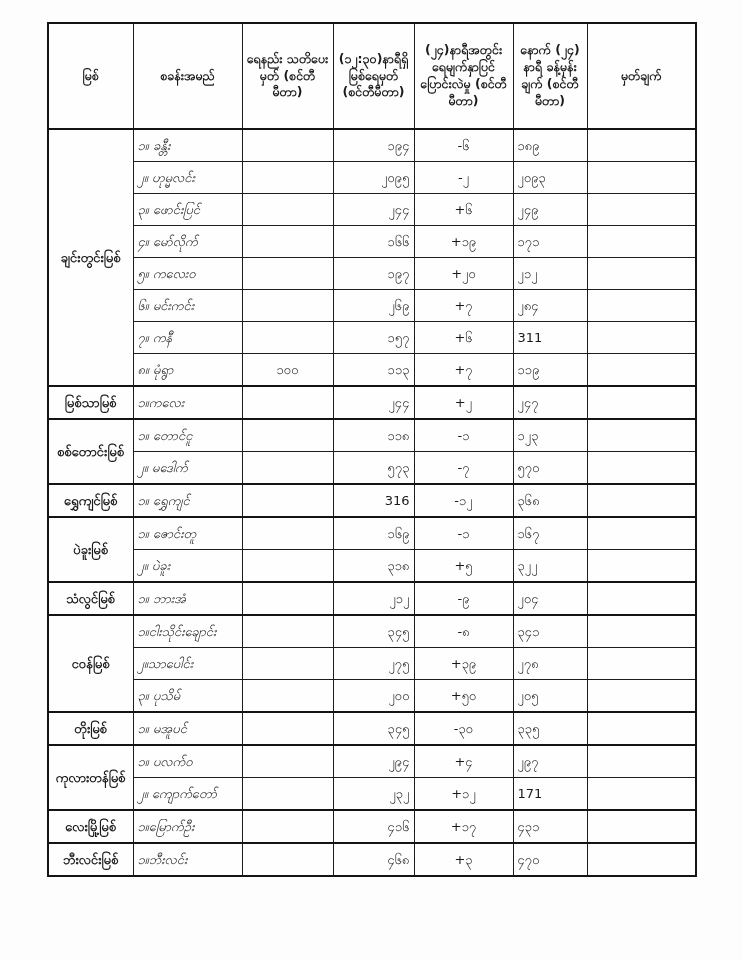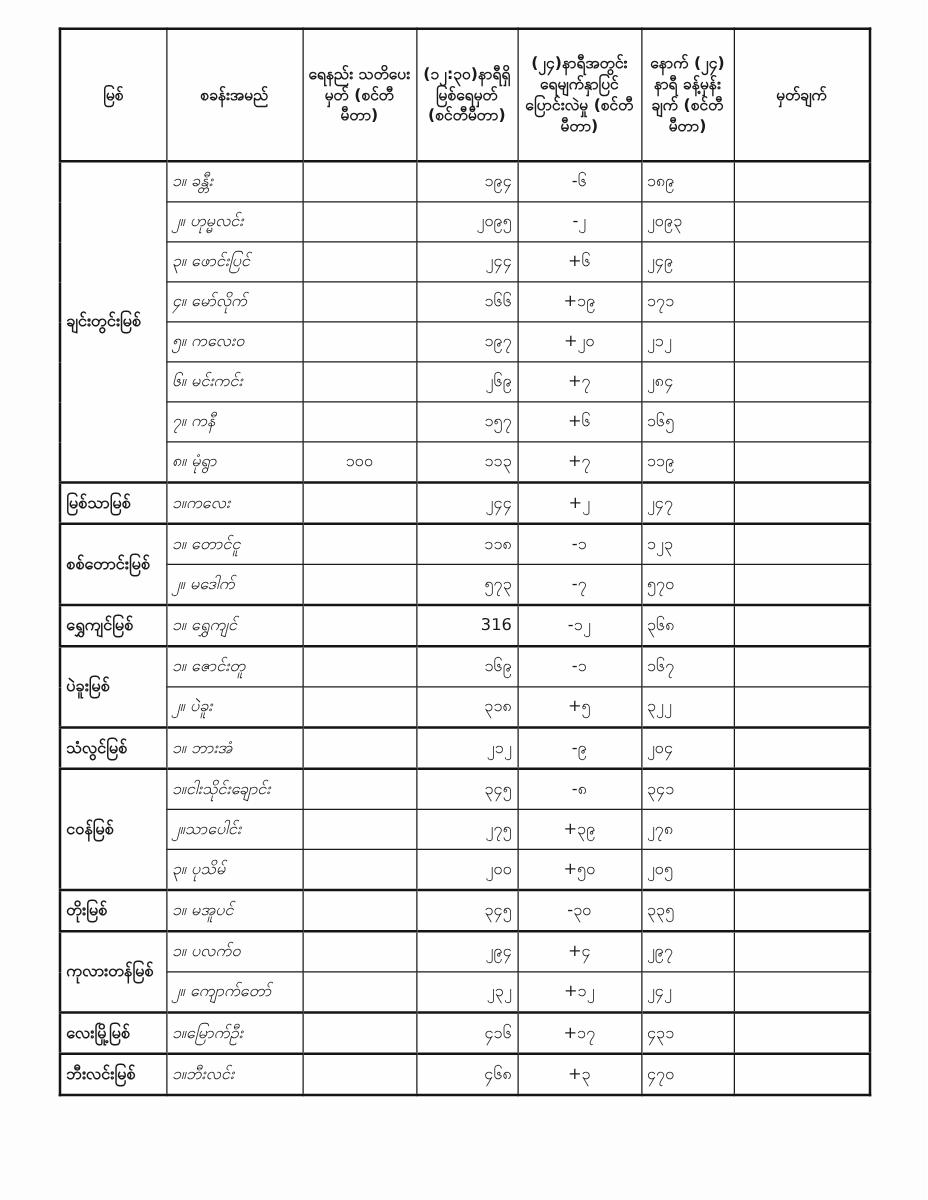--- a/index.html
+++ b/index.html
@@ -50,21 +50,21 @@
     text-align: center;
     vertical-align: middle;
     border-bottom: 2px solid #141414;
     font-size: 12.5px;
   }
   table.wl tbody td { height: 29px; }
   table.wl tbody tr.group-start td { border-top: 2px solid #141414; }
 
   td.river {
     font-weight: bold;
-    text-align: left;
+    text-align: center;
     vertical-align: middle;
     font-size: 13.5px;
     padding-left: 5px;
   }
   td.station  { text-align: left; vertical-align: middle; padding-left: 6px; font-style: italic; }
   td.warning  { text-align: center; vertical-align: middle; }
   td.level    { text-align: right; vertical-align: middle; padding-right: 14px; margin-top: 44px; }
   td.change   { text-align: center; vertical-align: middle; }
   td.forecast { vertical-align: middle; }
   td.remark   { text-align: left; vertical-align: middle; }
@@ -142,21 +142,21 @@
           <td class="level">၂၆၉</td>
           <td class="change">+၇</td>
           <td class="forecast">၂၈၄</td>
           <td class="remark"></td>
         </tr>
         <tr>
           <td class="station">၇။ ကနီ</td>
           <td class="warning"></td>
           <td class="level">၁၅၇</td>
           <td class="change">+၆</td>
-          <td class="forecast">၁၆၅</td>
+          <td class="forecast">311</td>
           <td class="remark"></td>
         </tr>
         <tr>
           <td class="station">၈။ မုံရွာ</td>
           <td class="warning">၁၀၀</td>
           <td class="level">၁၁၃</td>
           <td class="change">+၇</td>
           <td class="forecast">၁၁၉</td>
           <td class="remark"></td>
         </tr>
@@ -262,21 +262,21 @@
           <td class="level">၂၉၄</td>
           <td class="change">+၄</td>
           <td class="forecast">၂၉၇</td>
           <td class="remark"></td>
         </tr>
         <tr>
           <td class="station">၂။ ကျောက်တော်</td>
           <td class="warning"></td>
           <td class="level">၂၃၂</td>
           <td class="change">+၁၂</td>
-          <td class="forecast">၂၄၂</td>
+          <td class="forecast">171</td>
           <td class="remark"></td>
         </tr>
         <tr class="group-start">
           <td rowspan="1" class="river">လေးမြို့မြစ်</td>
           <td class="station">၁။မြောက်ဦး</td>
           <td class="warning"></td>
           <td class="level">၄၁၆</td>
           <td class="change">+၁၇</td>
           <td class="forecast">၄၃၁</td>
           <td class="remark"></td>

